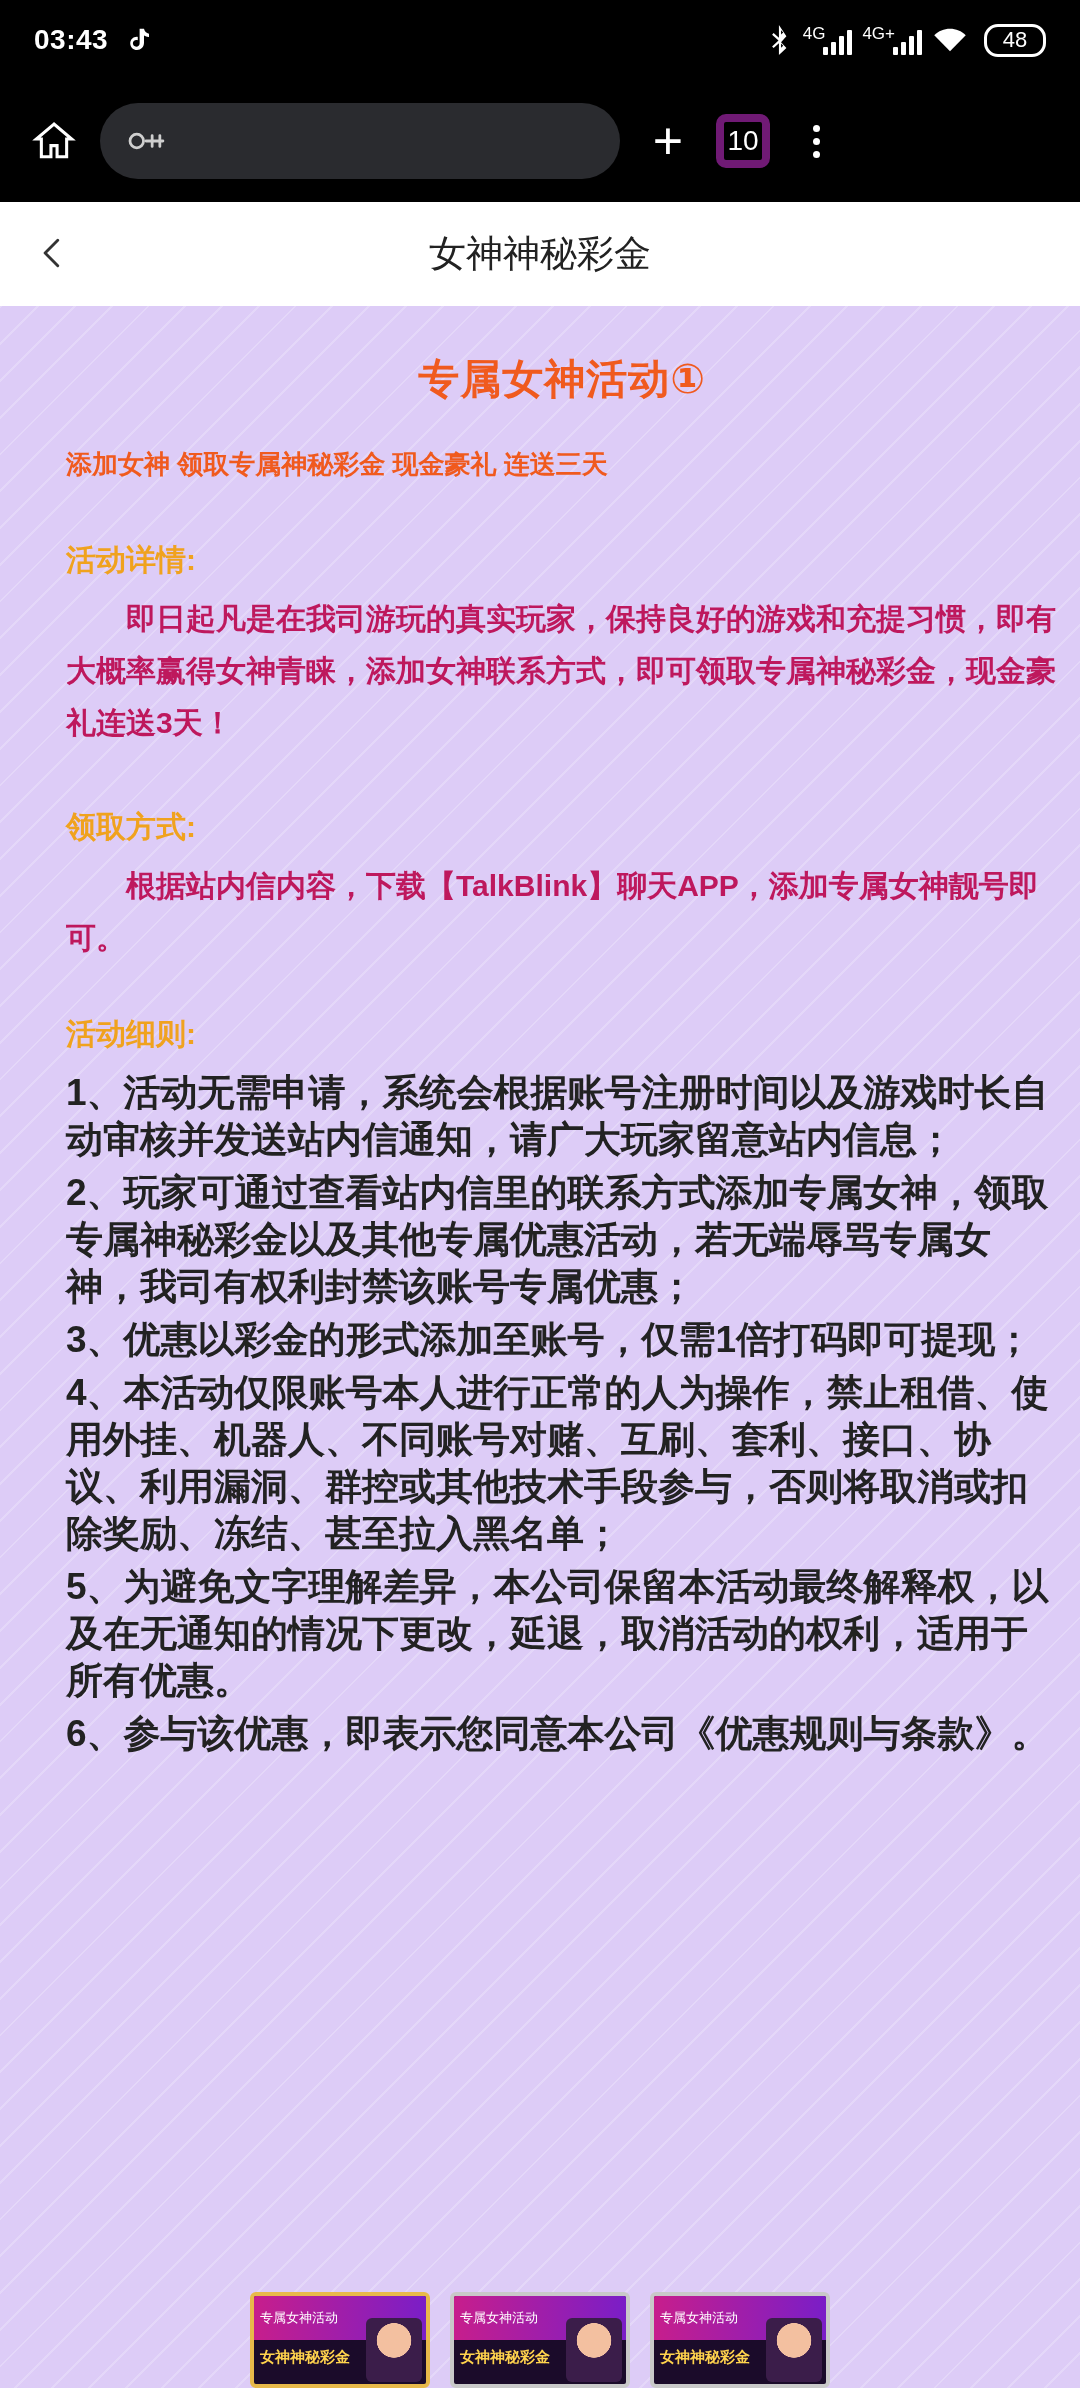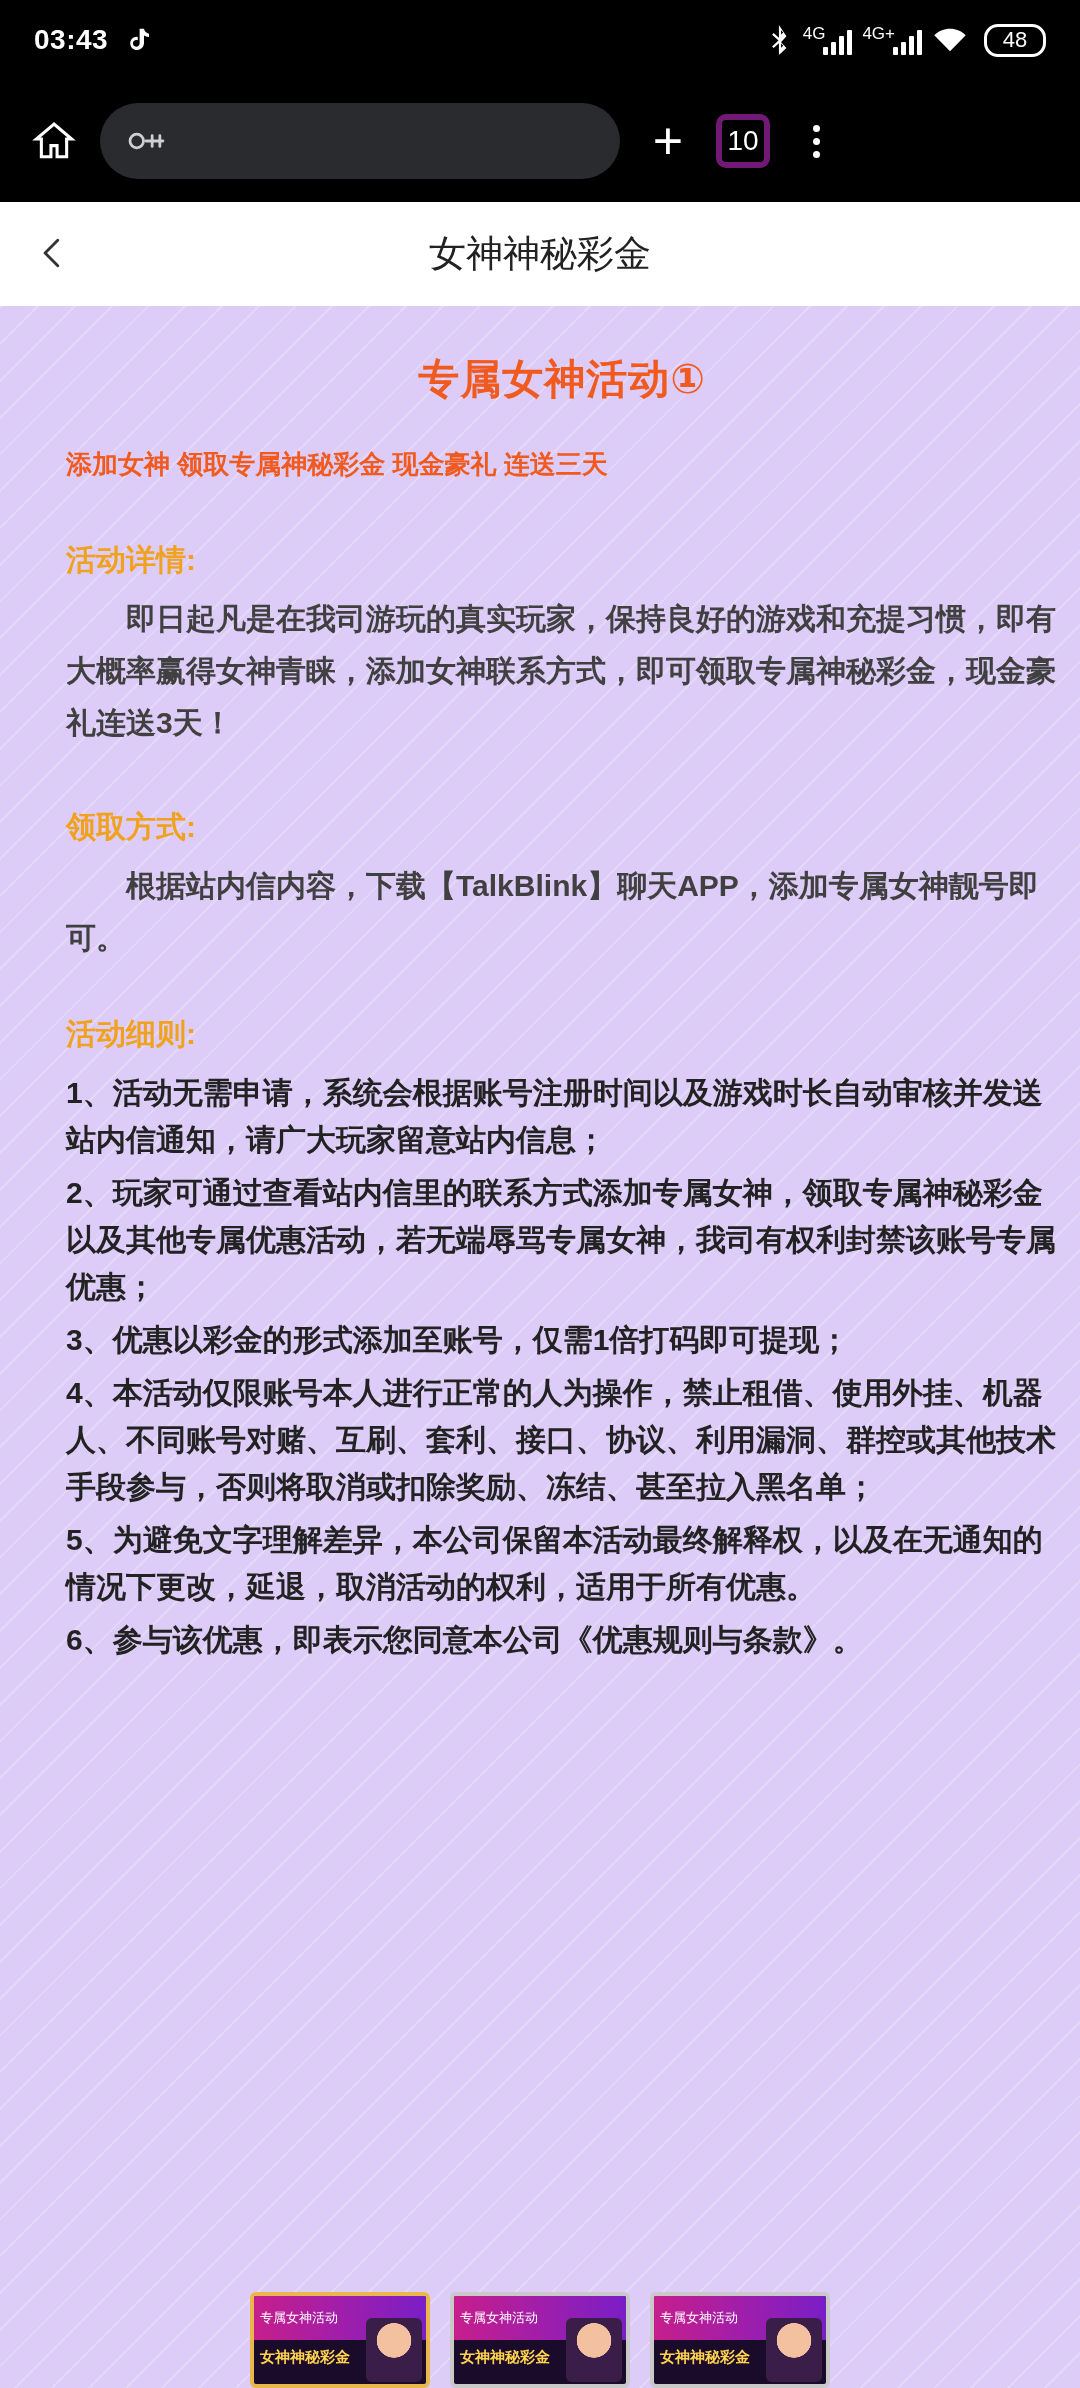--- a/index.html
+++ b/index.html
@@ -66,21 +66,21 @@
   }
   .omnibox-url {
     color: #e8e8e8;
     font-size: 33px;
     white-space: nowrap;
     overflow: hidden;
   }
   .plus-btn { color: #fff; font-size: 52px; font-weight: 300; line-height: 1; width: 60px; text-align: center; }
   .tabs-btn {
     width: 54px; height: 54px;
-    border: 6px solid #701a75;
+    border: 8px solid #701a75;
     border-radius: 10px;
     color: #fff;
     font-size: 28px;
     display: flex; align-items: center; justify-content: center;
   }
   .menu-btn { width: 56px; display: flex; flex-direction: column; align-items: center; gap: 6px; }
   .menu-btn i { width: 7px; height: 7px; background: #fff; border-radius: 50%; display: block; }
 
   
   .page-header {
@@ -138,30 +138,30 @@
 
   .sec-head {
     color: #f0a21e;
     font-size: 30px;
     font-weight: 700;
     margin-top: 58px;
   }
   .sec-head.tight { margin-top: 50px; }
 
   .para {
-    color: #404040;
+    color: #be185d;
     font-size: 30px;
     line-height: 52px;
     margin-top: 12px;
     text-indent: 60px;
     font-weight: 600;
   }
   .rule {
     color: #222;
-    font-size: 30px;
+    font-size: 37px;
     line-height: 47px;
     font-weight: 600;
     margin-top: 6px;
   }
   .rules-block { margin-top: 14px; }
 
   
   .cards {
     position: absolute;
     left: 0; right: 0; bottom: 0;

